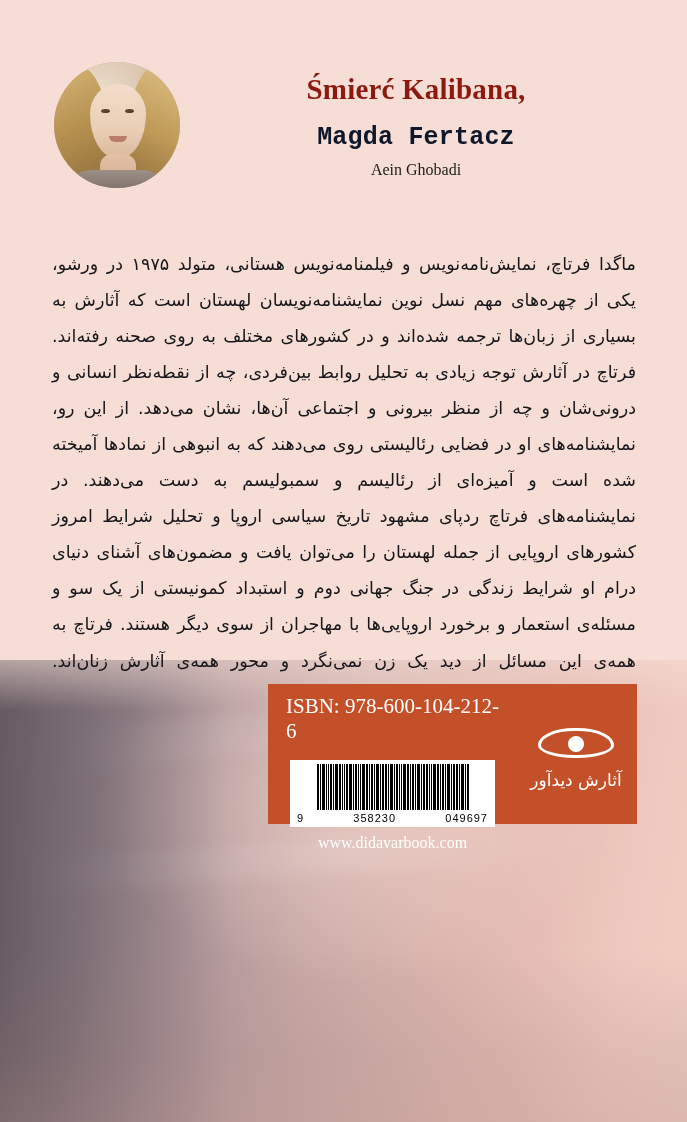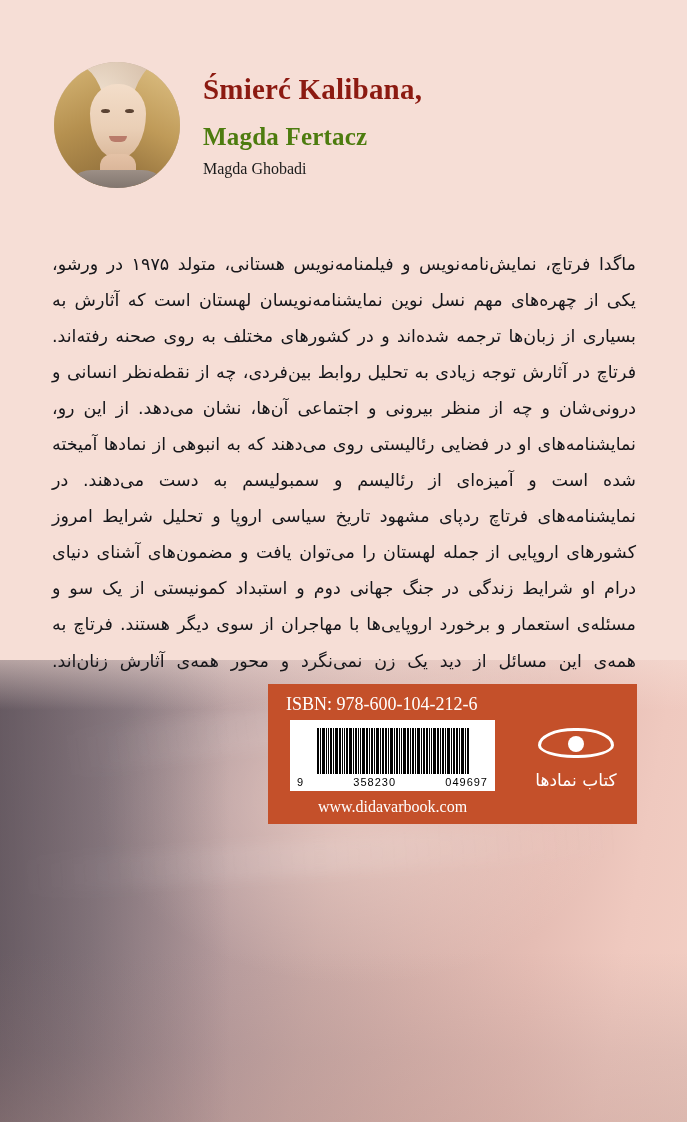--- a/index.html
+++ b/index.html
@@ -124,39 +124,39 @@
     position: absolute;
     left: 8px; top: 108px;
     width: 110px; height: 30px;
     background: linear-gradient(180deg, #9c8f86, #6f655f);
     border-radius: 40px 40px 0 0;
   }
 
   
   .title-block {
     position: absolute;
-    left: 203px;
+    left: 196px;
     top: 72px;
     width: 440px;
-    text-align: left;
+    text-align: center;
   }
   .book-title {
     font-family: "Liberation Serif", serif;
     font-weight: bold;
     font-size: 29px;
     line-height: 1.22;
     color: #8c1a11;
     margin: 0;
     letter-spacing: 0.2px;
   }
   .author-name {
-    font-family: Liberation Serif, serif;
+    font-family: Liberation Mono, monospace;
     font-weight: bold;
     font-size: 25px;
-    color: #4d7c0f;
+    color: #0f172a;
     margin: 16px 0 0 0;
     letter-spacing: 0.2px;
   }
   .translator-name {
     font-family: "Liberation Serif", serif;
     font-size: 16px;
     color: #1b1b1b;
     margin: 9px 0 0 0;
   }
 
@@ -229,25 +229,25 @@
     flex: 1;
     display: flex;
     flex-direction: column;
     align-items: center;
     justify-content: flex-start;
     padding: 10px 10px 8px 12px;
     box-sizing: border-box;
   }
   .isbn-text {
     font-family: "Liberation Serif", serif;
-    font-size: 18px;
+    font-size: 21px;
     color: #ffffff;
     align-self: flex-start;
     margin-left: 6px;
-    margin-bottom: 5px;
+    margin-bottom: 16px;
   }
   .barcode {
     background: #ffffff;
     width: 205px;
     height: 60px;
     display: flex;
     align-items: flex-end;
     justify-content: center;
     padding: 4px 6px 2px 6px;
     box-sizing: border-box;
@@ -305,34 +305,34 @@
     <div class="mouth"></div>
     <div class="neck"></div>
     <div class="shoulder"></div>
   </div>
 
   <div class="title-block">
     <h1 class="book-title">
       <span>Śmierć Kalibana,</span><br>
     </h1>
     <p class="author-name">Magda Fertacz</p>
-    <p class="translator-name">Magda Ghobadi</p>
+    <p class="translator-name">Aein Ghobadi</p>
   </div>
 
   <div class="blurb">
     <p>ماگدا فرتاچ، نمایش‌نامه‌نویس و فیلمنامه‌نویس هستانی، متولد ۱۹۷۵ در ورشو، یکی از چهره‌های مهم نسل نوین نمایشنامه‌نویسان لهستان است که آثارش به بسیاری از زبان‌ها ترجمه شده‌اند و در کشورهای مختلف به روی صحنه رفته‌اند. فرتاچ در آثارش توجه زیادی به تحلیل روابط بین‌فردی، چه از نقطه‌نظر انسانی و درونی‌شان و چه از منظر بیرونی و اجتماعی آن‌ها، نشان می‌دهد. از این رو، نمایشنامه‌های او در فضایی رئالیستی روی می‌دهند که به انبوهی از نمادها آمیخته شده است و آمیزه‌ای از رئالیسم و سمبولیسم به دست می‌دهند. در نمایشنامه‌های فرتاچ ردپای مشهود تاریخ سیاسی اروپا و تحلیل شرایط امروز کشورهای اروپایی از جمله لهستان را می‌توان یافت و مضمون‌های آشنای دنیای درام او شرایط زندگی در جنگ جهانی دوم و استبداد کمونیستی از یک سو و مسئله‌ی استعمار و برخورد اروپایی‌ها با مهاجران از سوی دیگر هستند. فرتاچ به همه‌ی این مسائل از دید یک زن نمی‌نگرد و محور همه‌ی آثارش زنان‌اند.</p>
   </div>
 
   <div class="isbn-panel">
     <div class="publisher-box">
       <div class="publisher-mark">
         <div class="lid"></div>
         <div class="pupil"></div>
       </div>
-      <div class="publisher-name">کتاب نمادها</div>
+      <div class="publisher-name">آثارش دیدآور</div>
     </div>
     <div class="isbn-left">
       <div class="isbn-text">ISBN: 978-600-104-212-6</div>
       <div class="barcode">
         <div class="bars">
           <i style="width:2px"></i>
             <i style="width:1px"></i>
             <i style="width:3px"></i>
             <i style="width:1px"></i>
           <i style="width:1px"></i>

